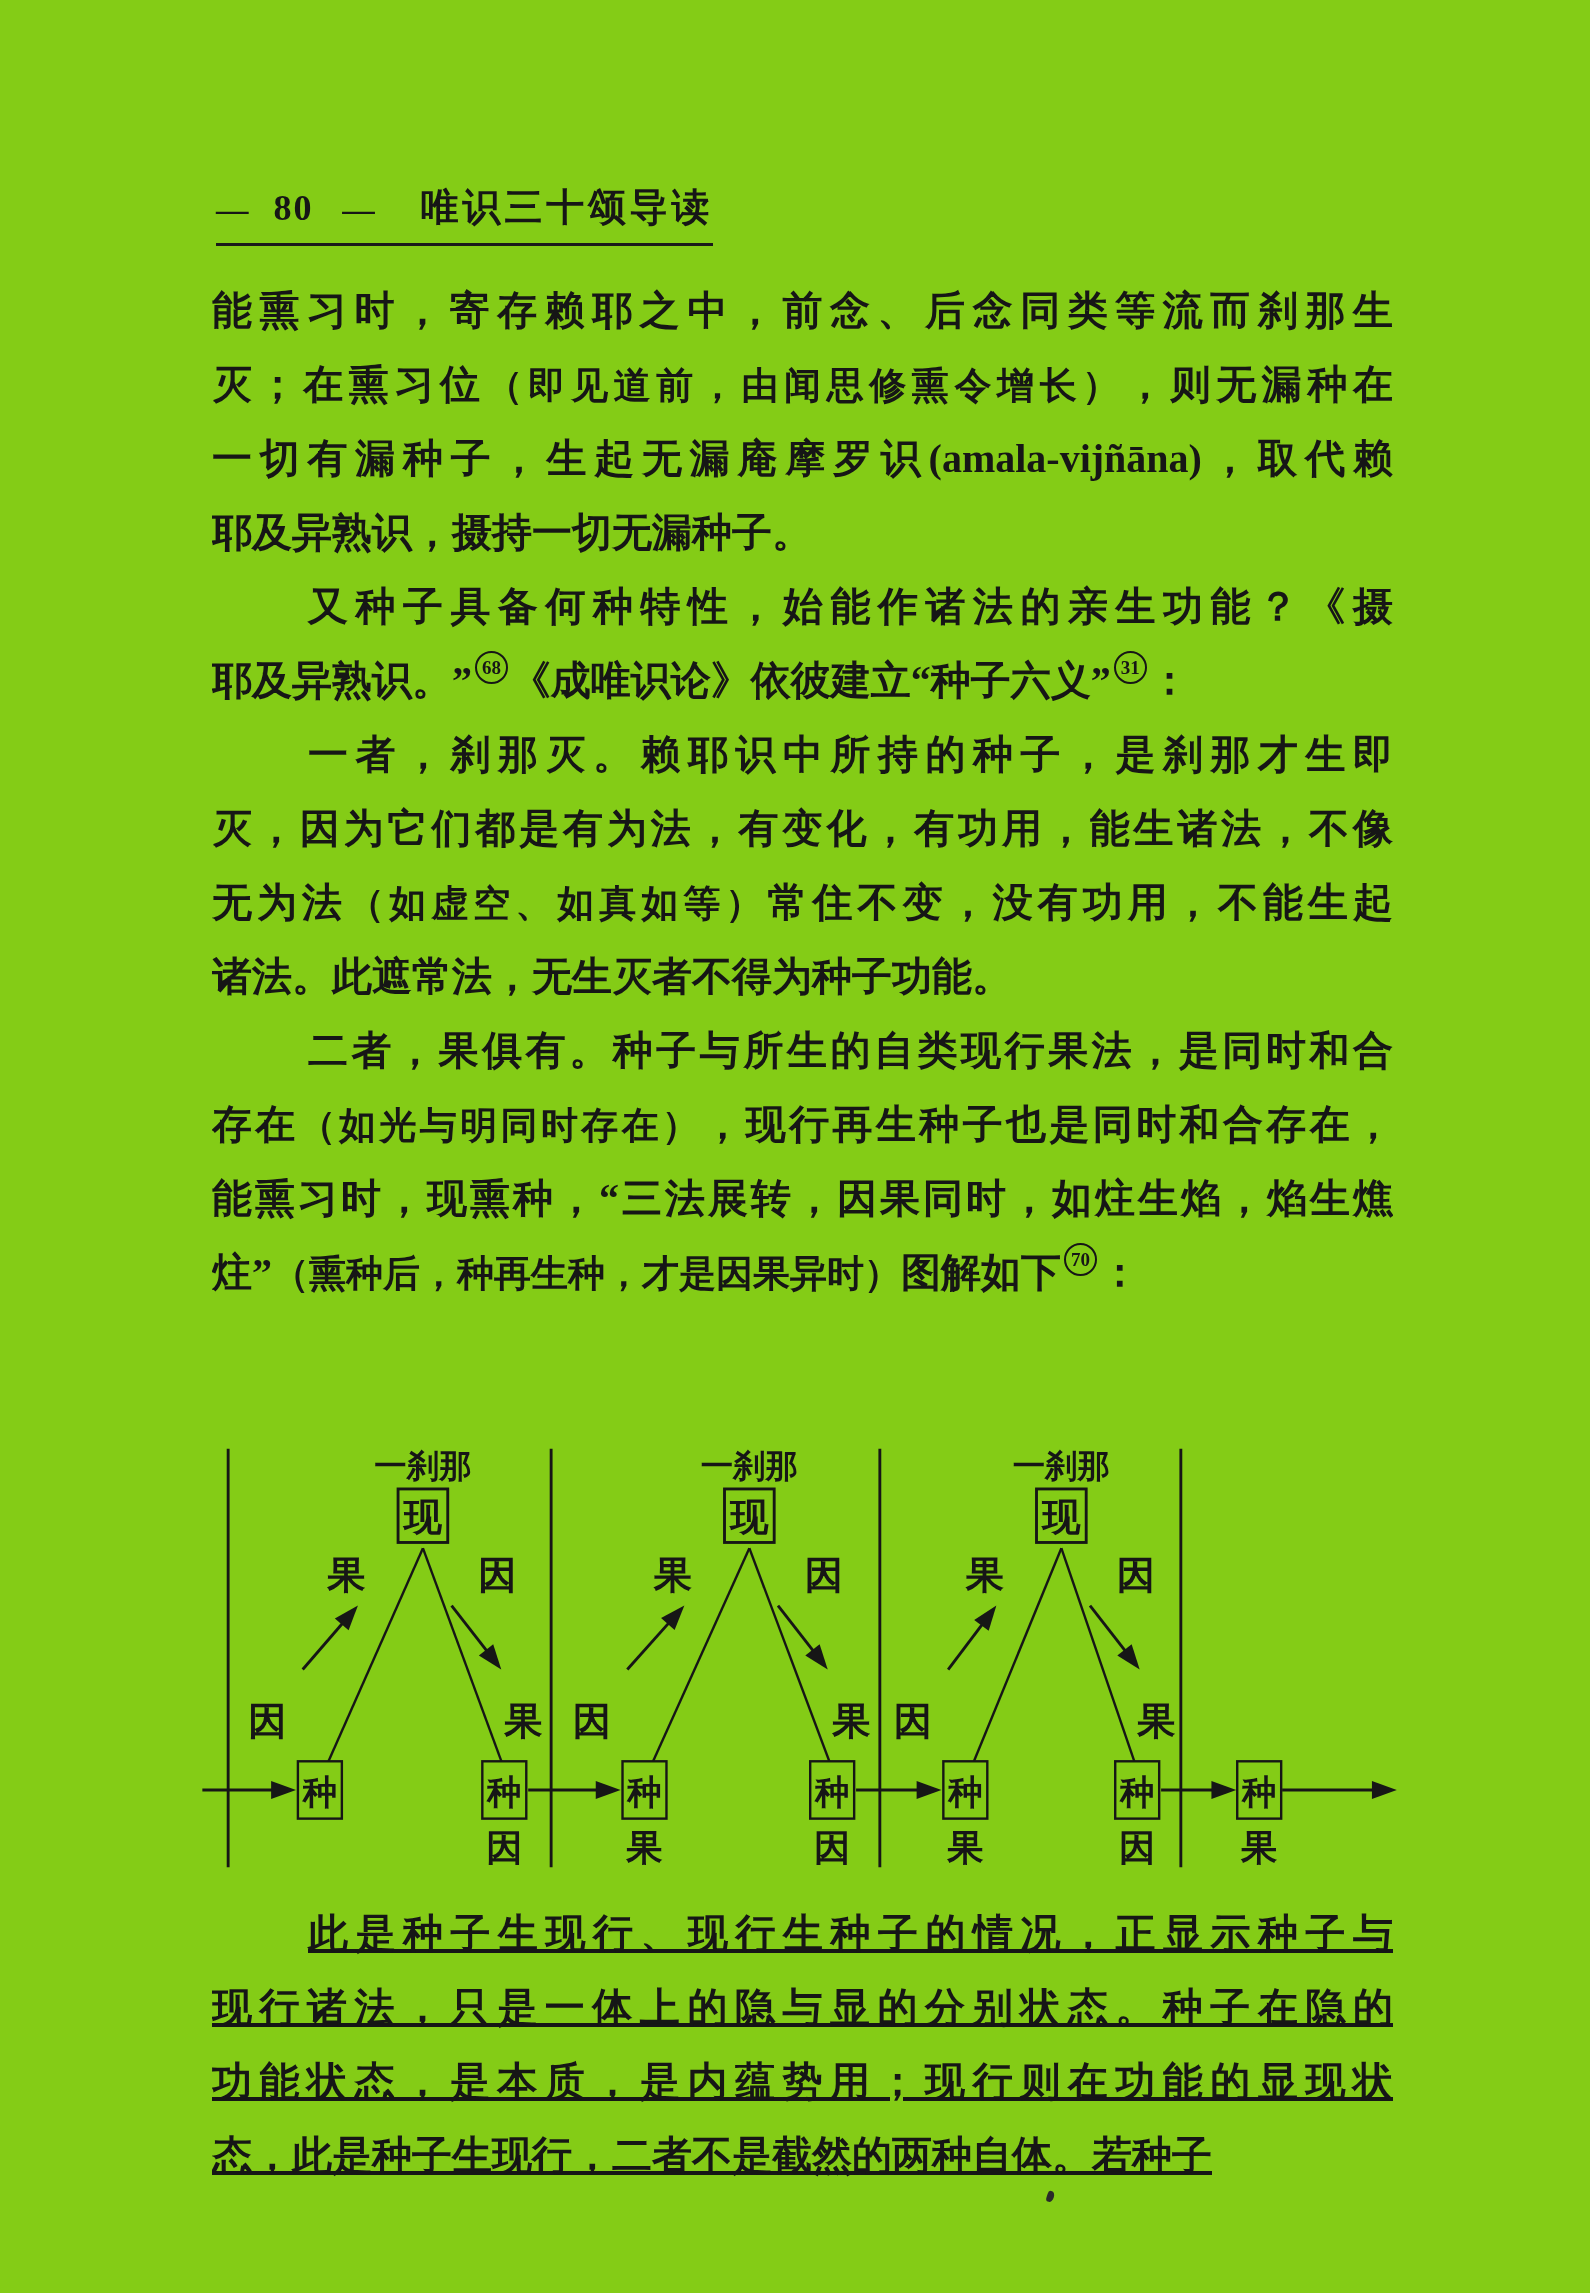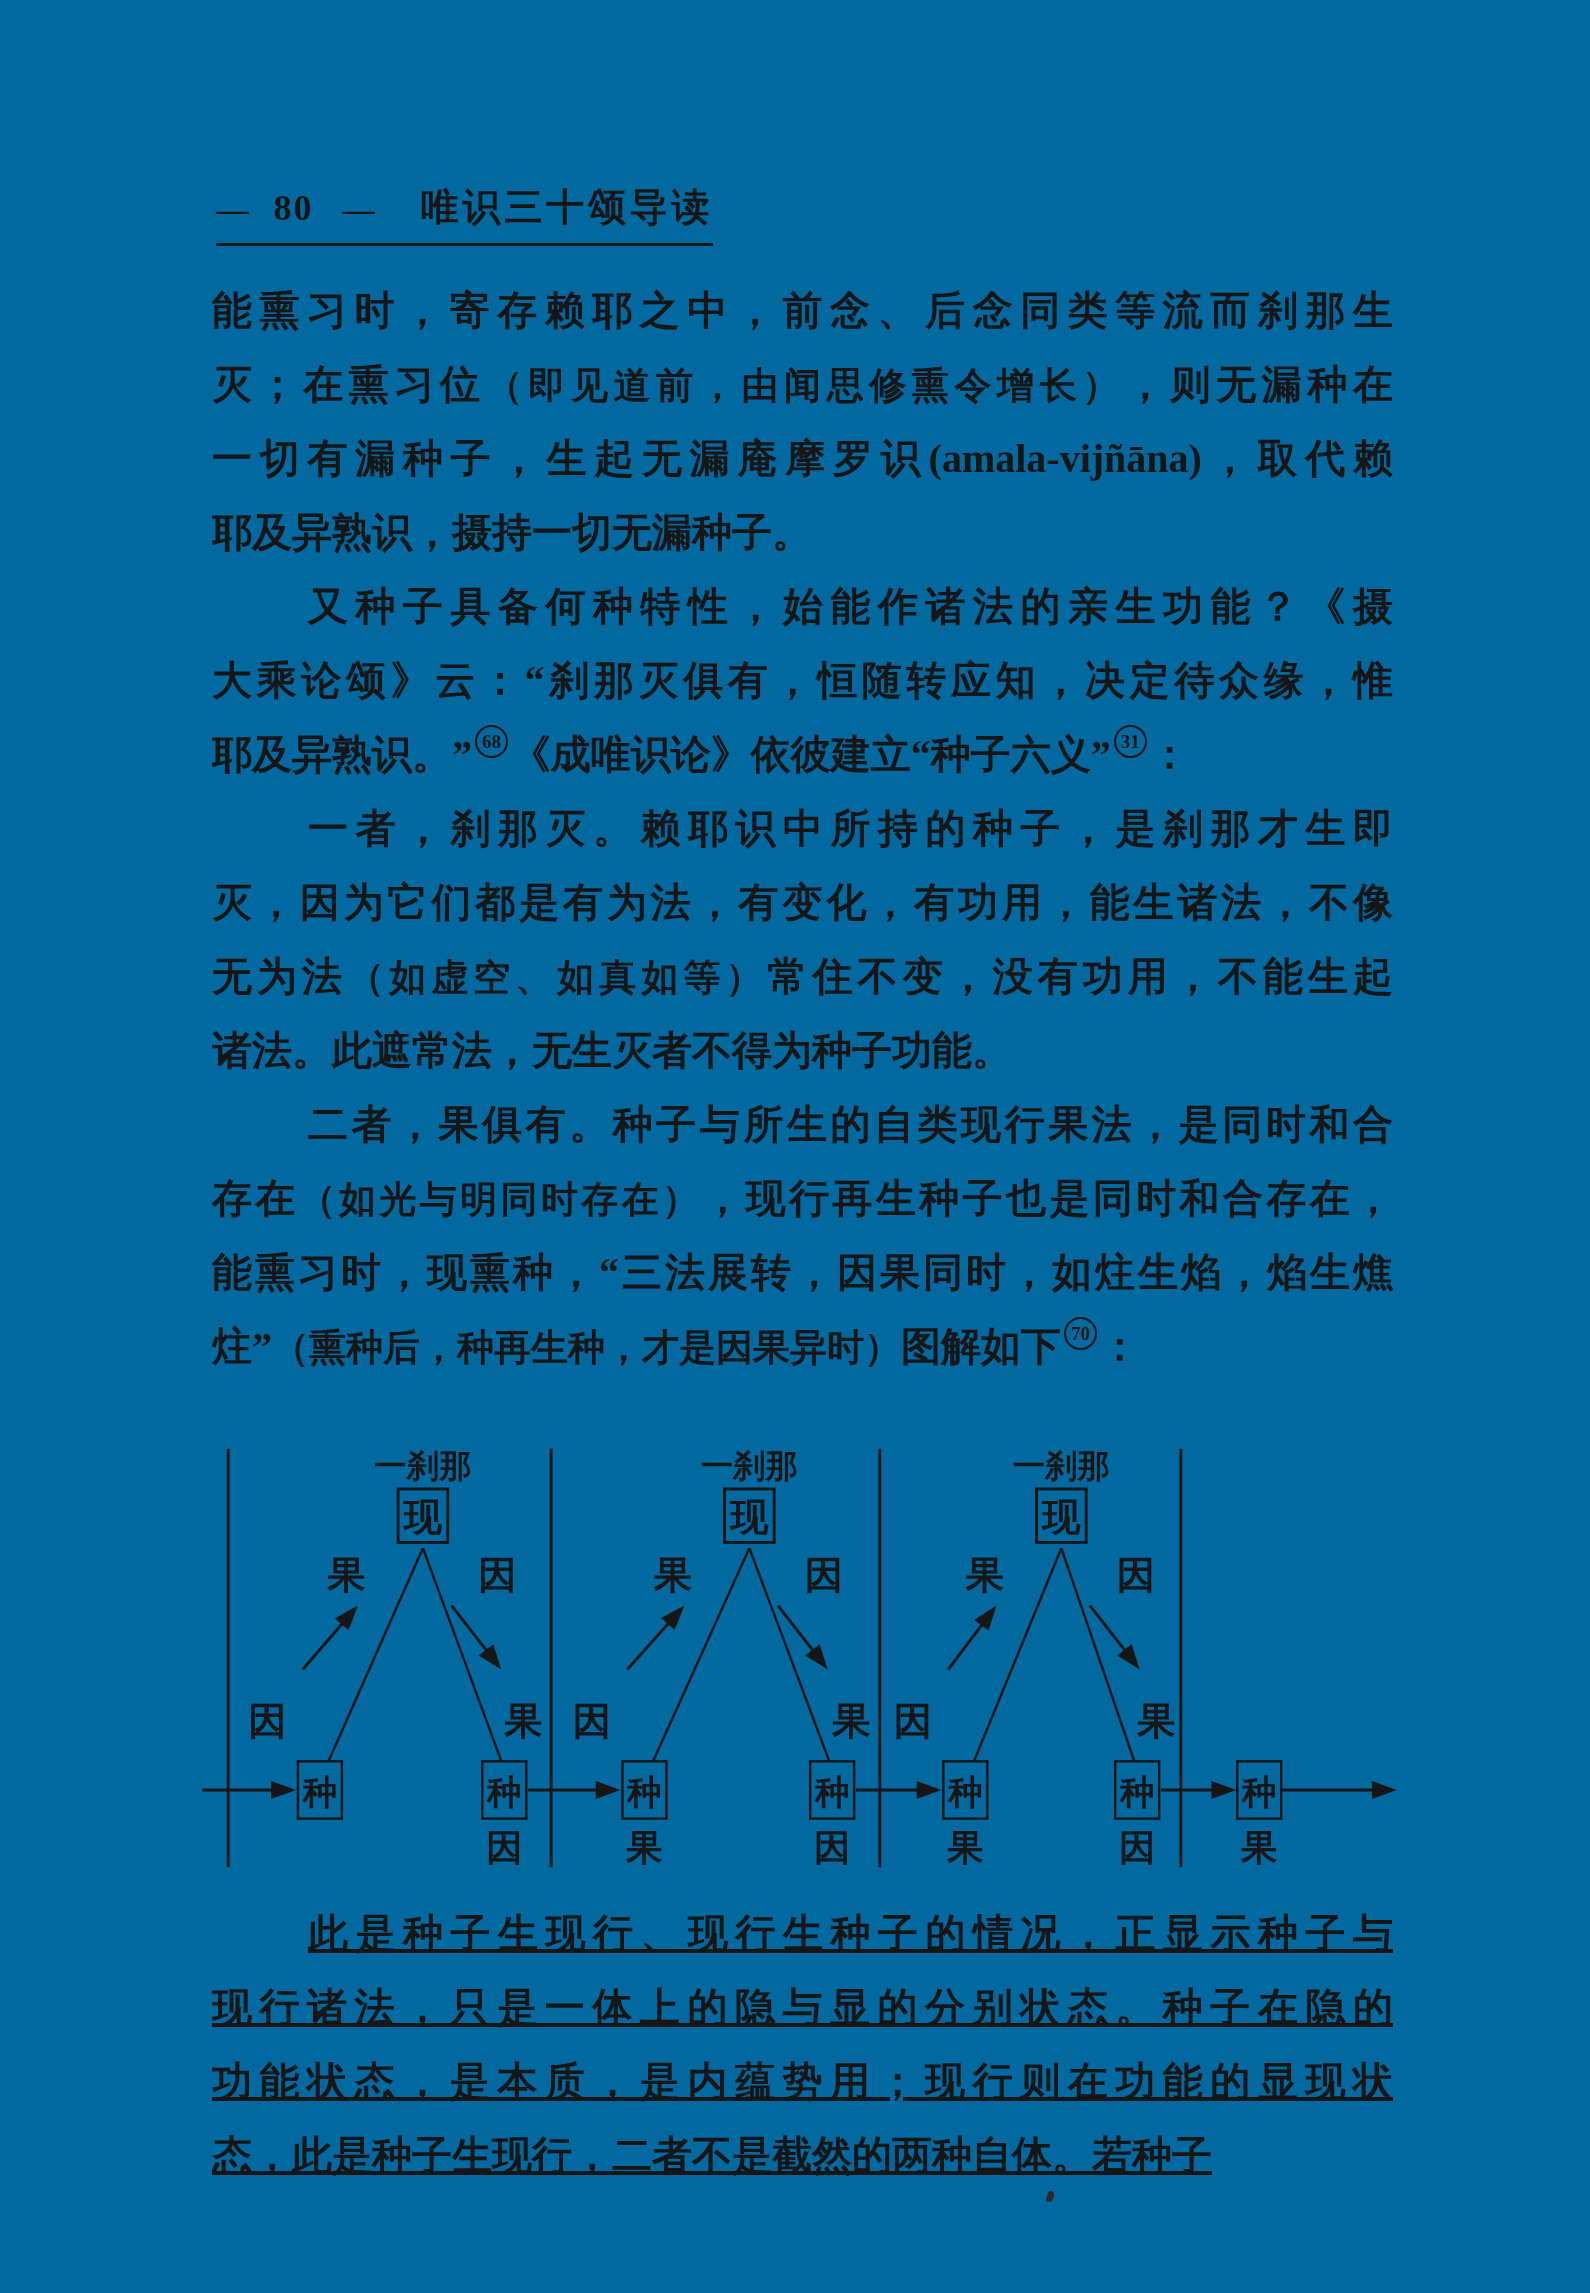--- a/index.html
+++ b/index.html
@@ -1,20 +1,20 @@
 <!DOCTYPE html>
 <html><head>
 <meta charset="utf-8">
 <style>
   html,body{margin:0;padding:0;background:#777;}
   .page{
     position:relative;
     width:1591px;height:2293px;
     margin:0 auto;
-    background:#0369a1;
+    background:#84cc16;
     overflow:hidden;
     color:#161616;
     font-family:"Liberation Serif","DejaVu Serif",serif;
   }
   
   .header{
     position:absolute;left:216px;top:182px;
     border-bottom:3.8px solid #1a1a1a;
     padding-bottom:9.6px;
     white-space:nowrap;
@@ -66,21 +66,20 @@
   <div class="header">
     <span class="hdash l">—</span><span class="hnum">80</span><span class="hdash r">—</span><span class="htitle">唯识三十颂导读</span>
   </div>
 
   <div class="content" id="text-upper">
       <div class="tline j"><span>能熏习时，寄存赖耶之中，前念、后念同类等流而刹那生</span></div>
       <div class="tline j"><span>灭；在熏习位</span><span class="kai">（即见道前，由闻思修熏令增长）</span><span>，则无漏种在</span></div>
       <div class="tline j"><span>一切有漏种子，生起无漏庵摩罗识(amala-vijñāna)，取代赖</span></div>
       <div class="tline"><span>耶及异熟识，摄持一切无漏种子。</span></div>
       <div class="tline j ind"><span>又种子具备何种特性，始能作诸法的亲生功能？《摄</span></div>
-      <div class="tline j"><span>大乘论颂》云：“刹那灭俱有，恒随转应知，决定待众缘，惟</span></div>
       <div class="tline"><span>耶及异熟识。”</span><span class="fnc">68</span><span>《成唯识论》依彼建立“种子六义”</span><span class="fnc">31</span><span>：</span></div>
       <div class="tline j ind"><span>一者，刹那灭。赖耶识中所持的种子，是刹那才生即</span></div>
       <div class="tline j"><span>灭，因为它们都是有为法，有变化，有功用，能生诸法，不像</span></div>
       <div class="tline j"><span>无为法</span><span class="kai">（如虚空、如真如等）</span><span>常住不变，没有功用，不能生起</span></div>
       <div class="tline"><span>诸法。此遮常法，无生灭者不得为种子功能。</span></div>
       <div class="tline j ind"><span>二者，果俱有。种子与所生的自类现行果法，是同时和合</span></div>
       <div class="tline j"><span>存在</span><span class="kai">（如光与明同时存在）</span><span>，现行再生种子也是同时和合存在，</span></div>
       <div class="tline j"><span>能熏习时，现熏种，“三法展转，因果同时，如炷生焰，焰生燋</span></div>
       <div class="tline"><span>炷”</span><span class="kai">（熏种后，种再生种，才是因果异时）</span><span>图解如下</span><span class="fnc">70</span><span>：</span></div>
     </div>

